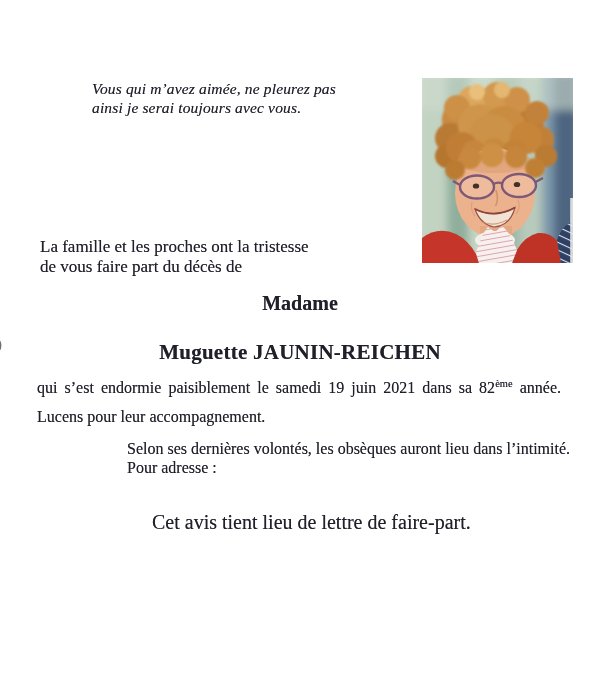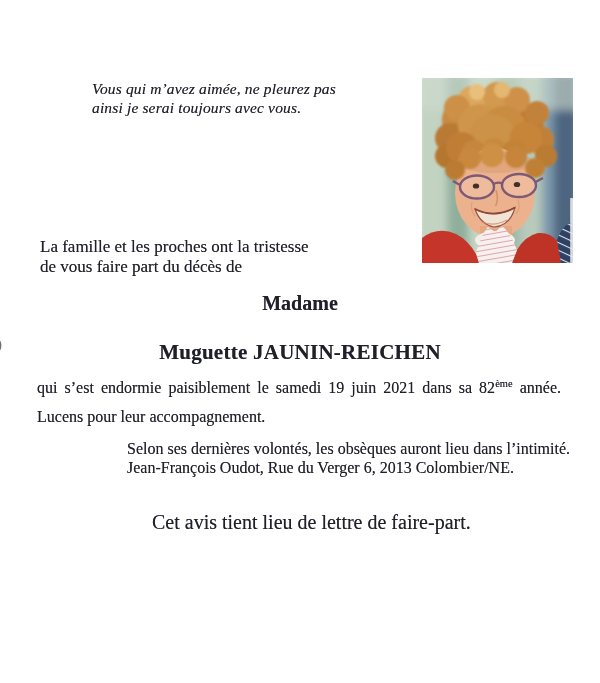--- a/index.html
+++ b/index.html
@@ -173,16 +173,16 @@
 <div class="abs scan" id="madame">Madame</div>
 <div class="abs scan" id="name">Muguette JAUNIN-REICHEN</div>
 
 <div class="abs scan" id="body-par">
   <div class="just"><span>qui s’est endormie paisiblement le samedi 19 juin 2021 dans sa 82</span><span class="sup">ème</span><span> année.</span></div>
   <div>Lucens pour leur accompagnement.</div>
 </div>
 
 <div class="abs scan" id="arrangements">
   <div>Selon ses dernières volontés, les obsèques auront lieu dans l’intimité.</div>
-  <div>Jean-François Oudot, Rue du Verger 6, 2013 Colombier/NE.</div>
+  <div>Pour adresse :</div>
 </div>
 
 <div class="abs scan" id="closing">Cet avis tient lieu de lettre de faire-part.</div>
 
 </body></html>

